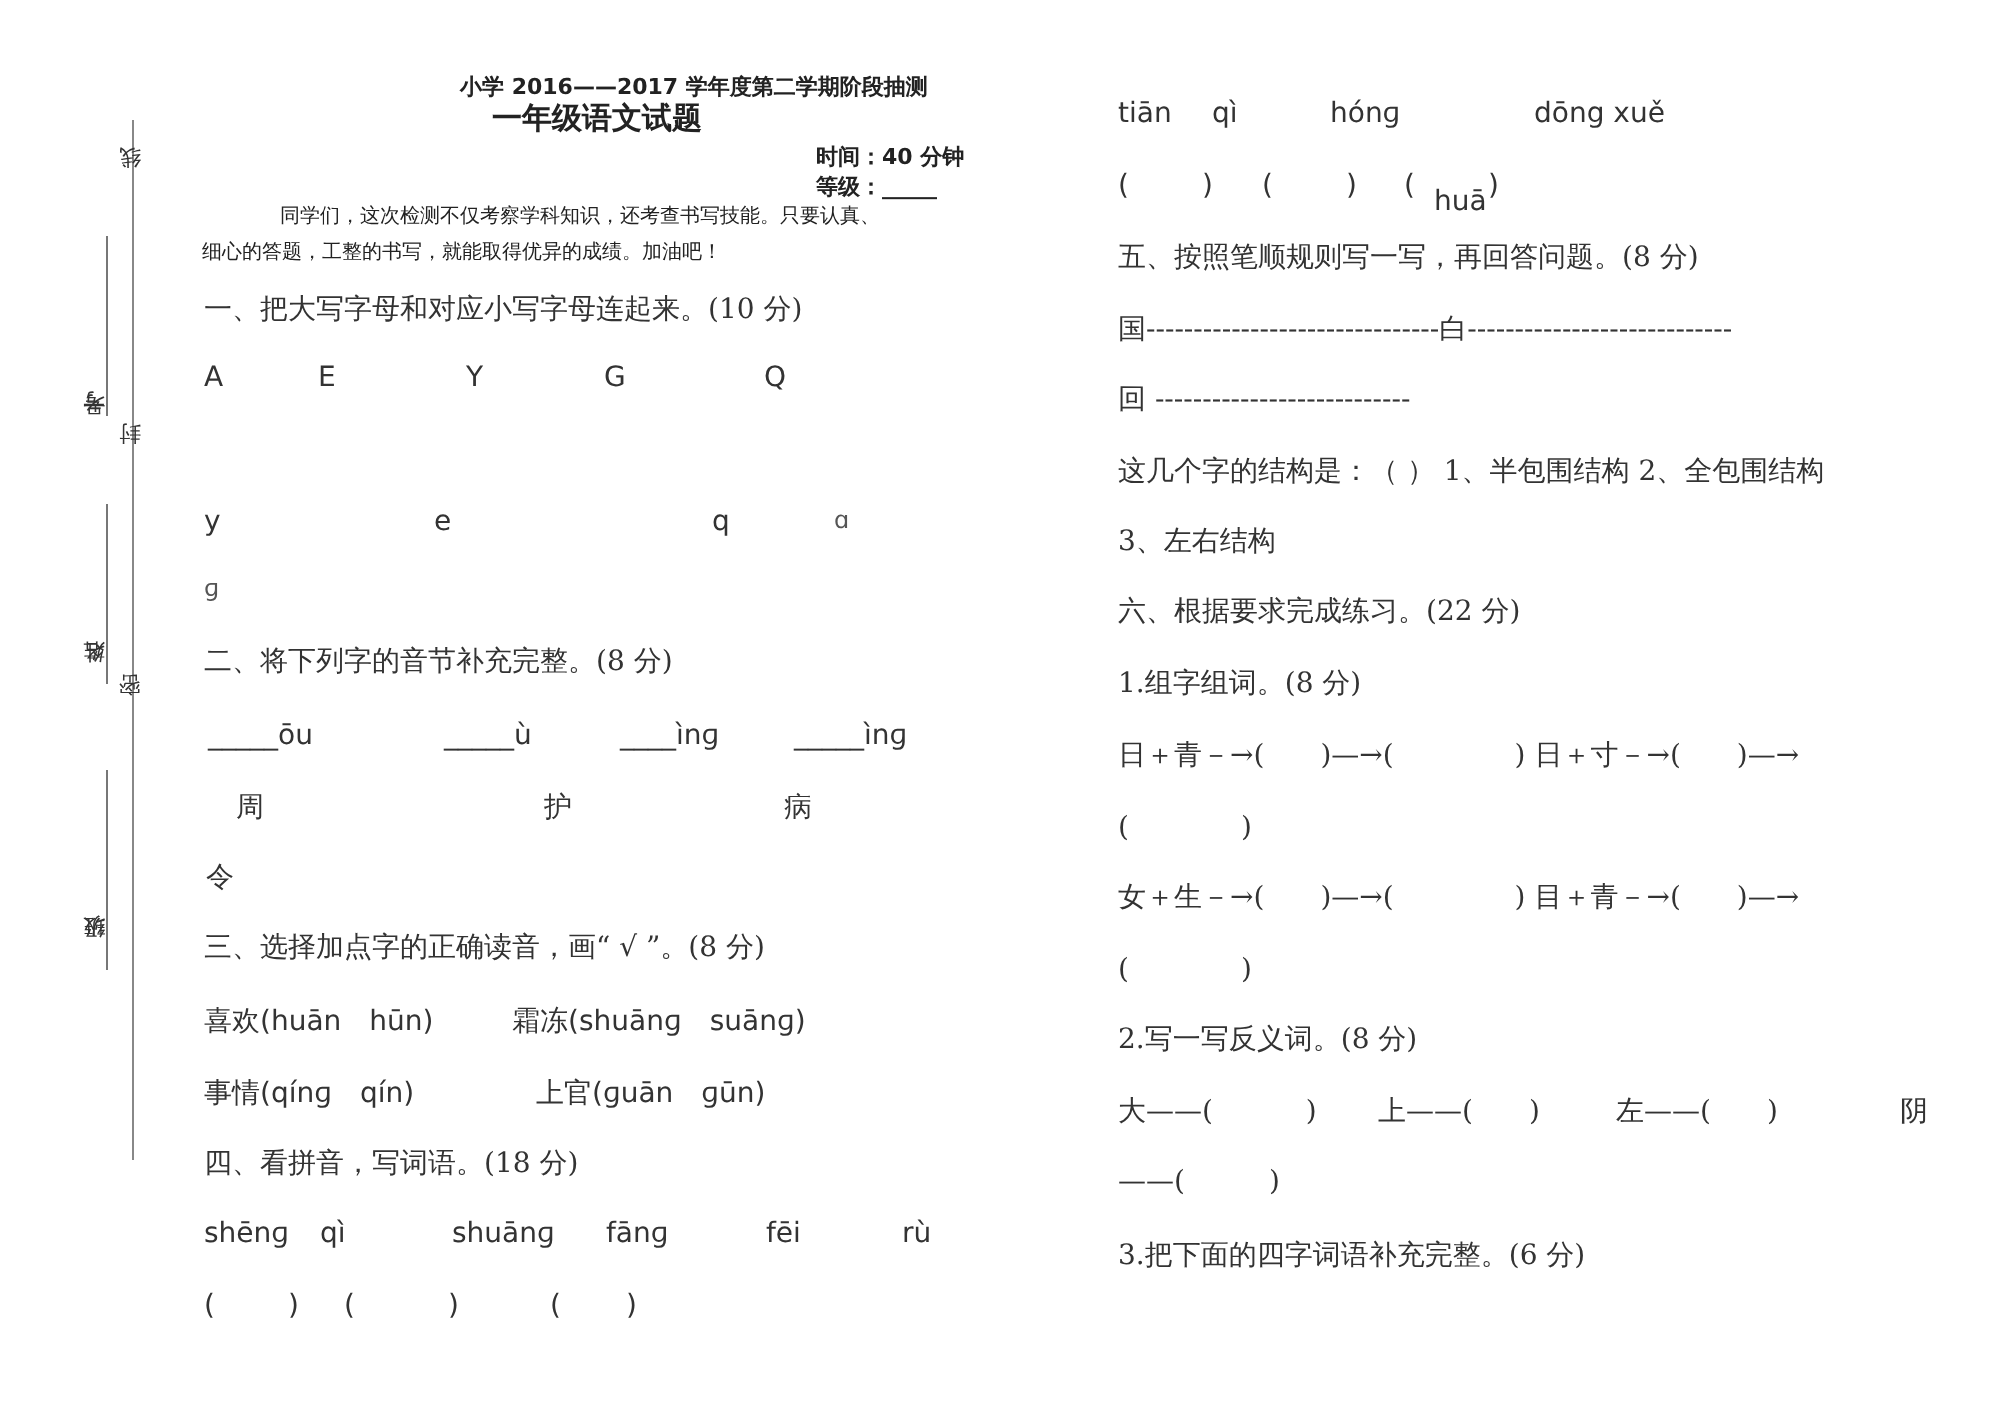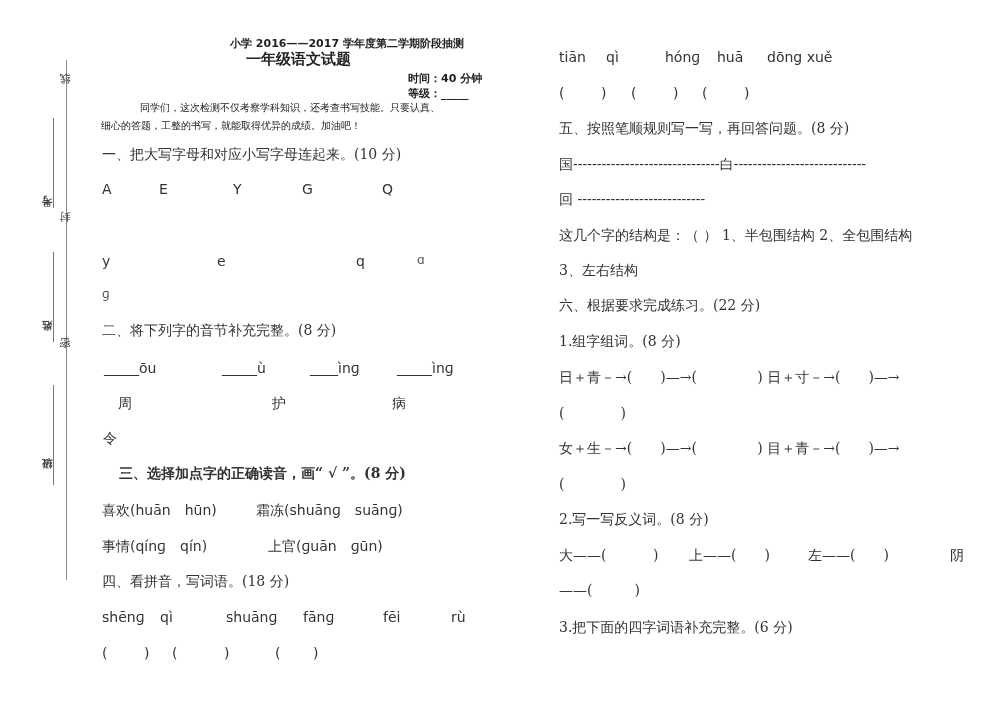--- a/index.html
+++ b/index.html
@@ -62,21 +62,21 @@
   <span style="left:206px;">____ìnɡ</span>
   <span style="left:293px;">_____ìnɡ</span>
 </div>
 <div class="row" style="left:118px;top:395px;font-family:'DejaVu Serif',serif;">
   <span style="left:0;">周</span>
   <span style="left:154px;">护</span>
   <span style="left:274px;">病</span>
 </div>
 <div class="abs q" style="left:103px;top:430px;">令</div>
 
-<div class="abs q" style="left:119px;top:465px;font-weight:bold;">三、选择加点字的正确读音，画“ √ ”。(8 分)</div>
+<div class="abs q" style="left:102px;top:465px;">三、选择加点字的正确读音，画“ √ ”。(8 分)</div>
 <div class="row" style="left:102px;top:502px;">
   <span style="left:0;">喜欢(huān　hūn)</span>
   <span style="left:154px;">霜冻(shuānɡ　suānɡ)</span>
 </div>
 <div class="row" style="left:102px;top:538px;">
   <span style="left:0;">事情(qínɡ　qín)</span>
   <span style="left:166px;">上官(ɡuān　ɡūn)</span>
 </div>
 
 <div class="abs q" style="left:102px;top:573px;">四、看拼音，写词语。(18 分)</div>
@@ -94,21 +94,21 @@
   <span style="left:70px;">(</span>
   <span style="left:122px;">)</span>
   <span style="left:173px;">(</span>
   <span style="left:211px;">)</span>
 </div>
 
 <div class="row" style="left:559px;top:49px;">
   <span style="left:0;">tiān</span>
   <span style="left:47px;">qì</span>
   <span style="left:106px;">hónɡ</span>
-  <span style="left:158px;">huā</span>
+  <span style="left:158px;margin-top:44px;">huā</span>
   <span style="left:208px;">dōng xuě</span>
 </div>
 <div class="row" style="left:559px;top:85px;">
   <span style="left:0;">(</span>
   <span style="left:42px;">)</span>
   <span style="left:72px;">(</span>
   <span style="left:114px;">)</span>
   <span style="left:143px;">(</span>
   <span style="left:185px;">)</span>
 </div>

